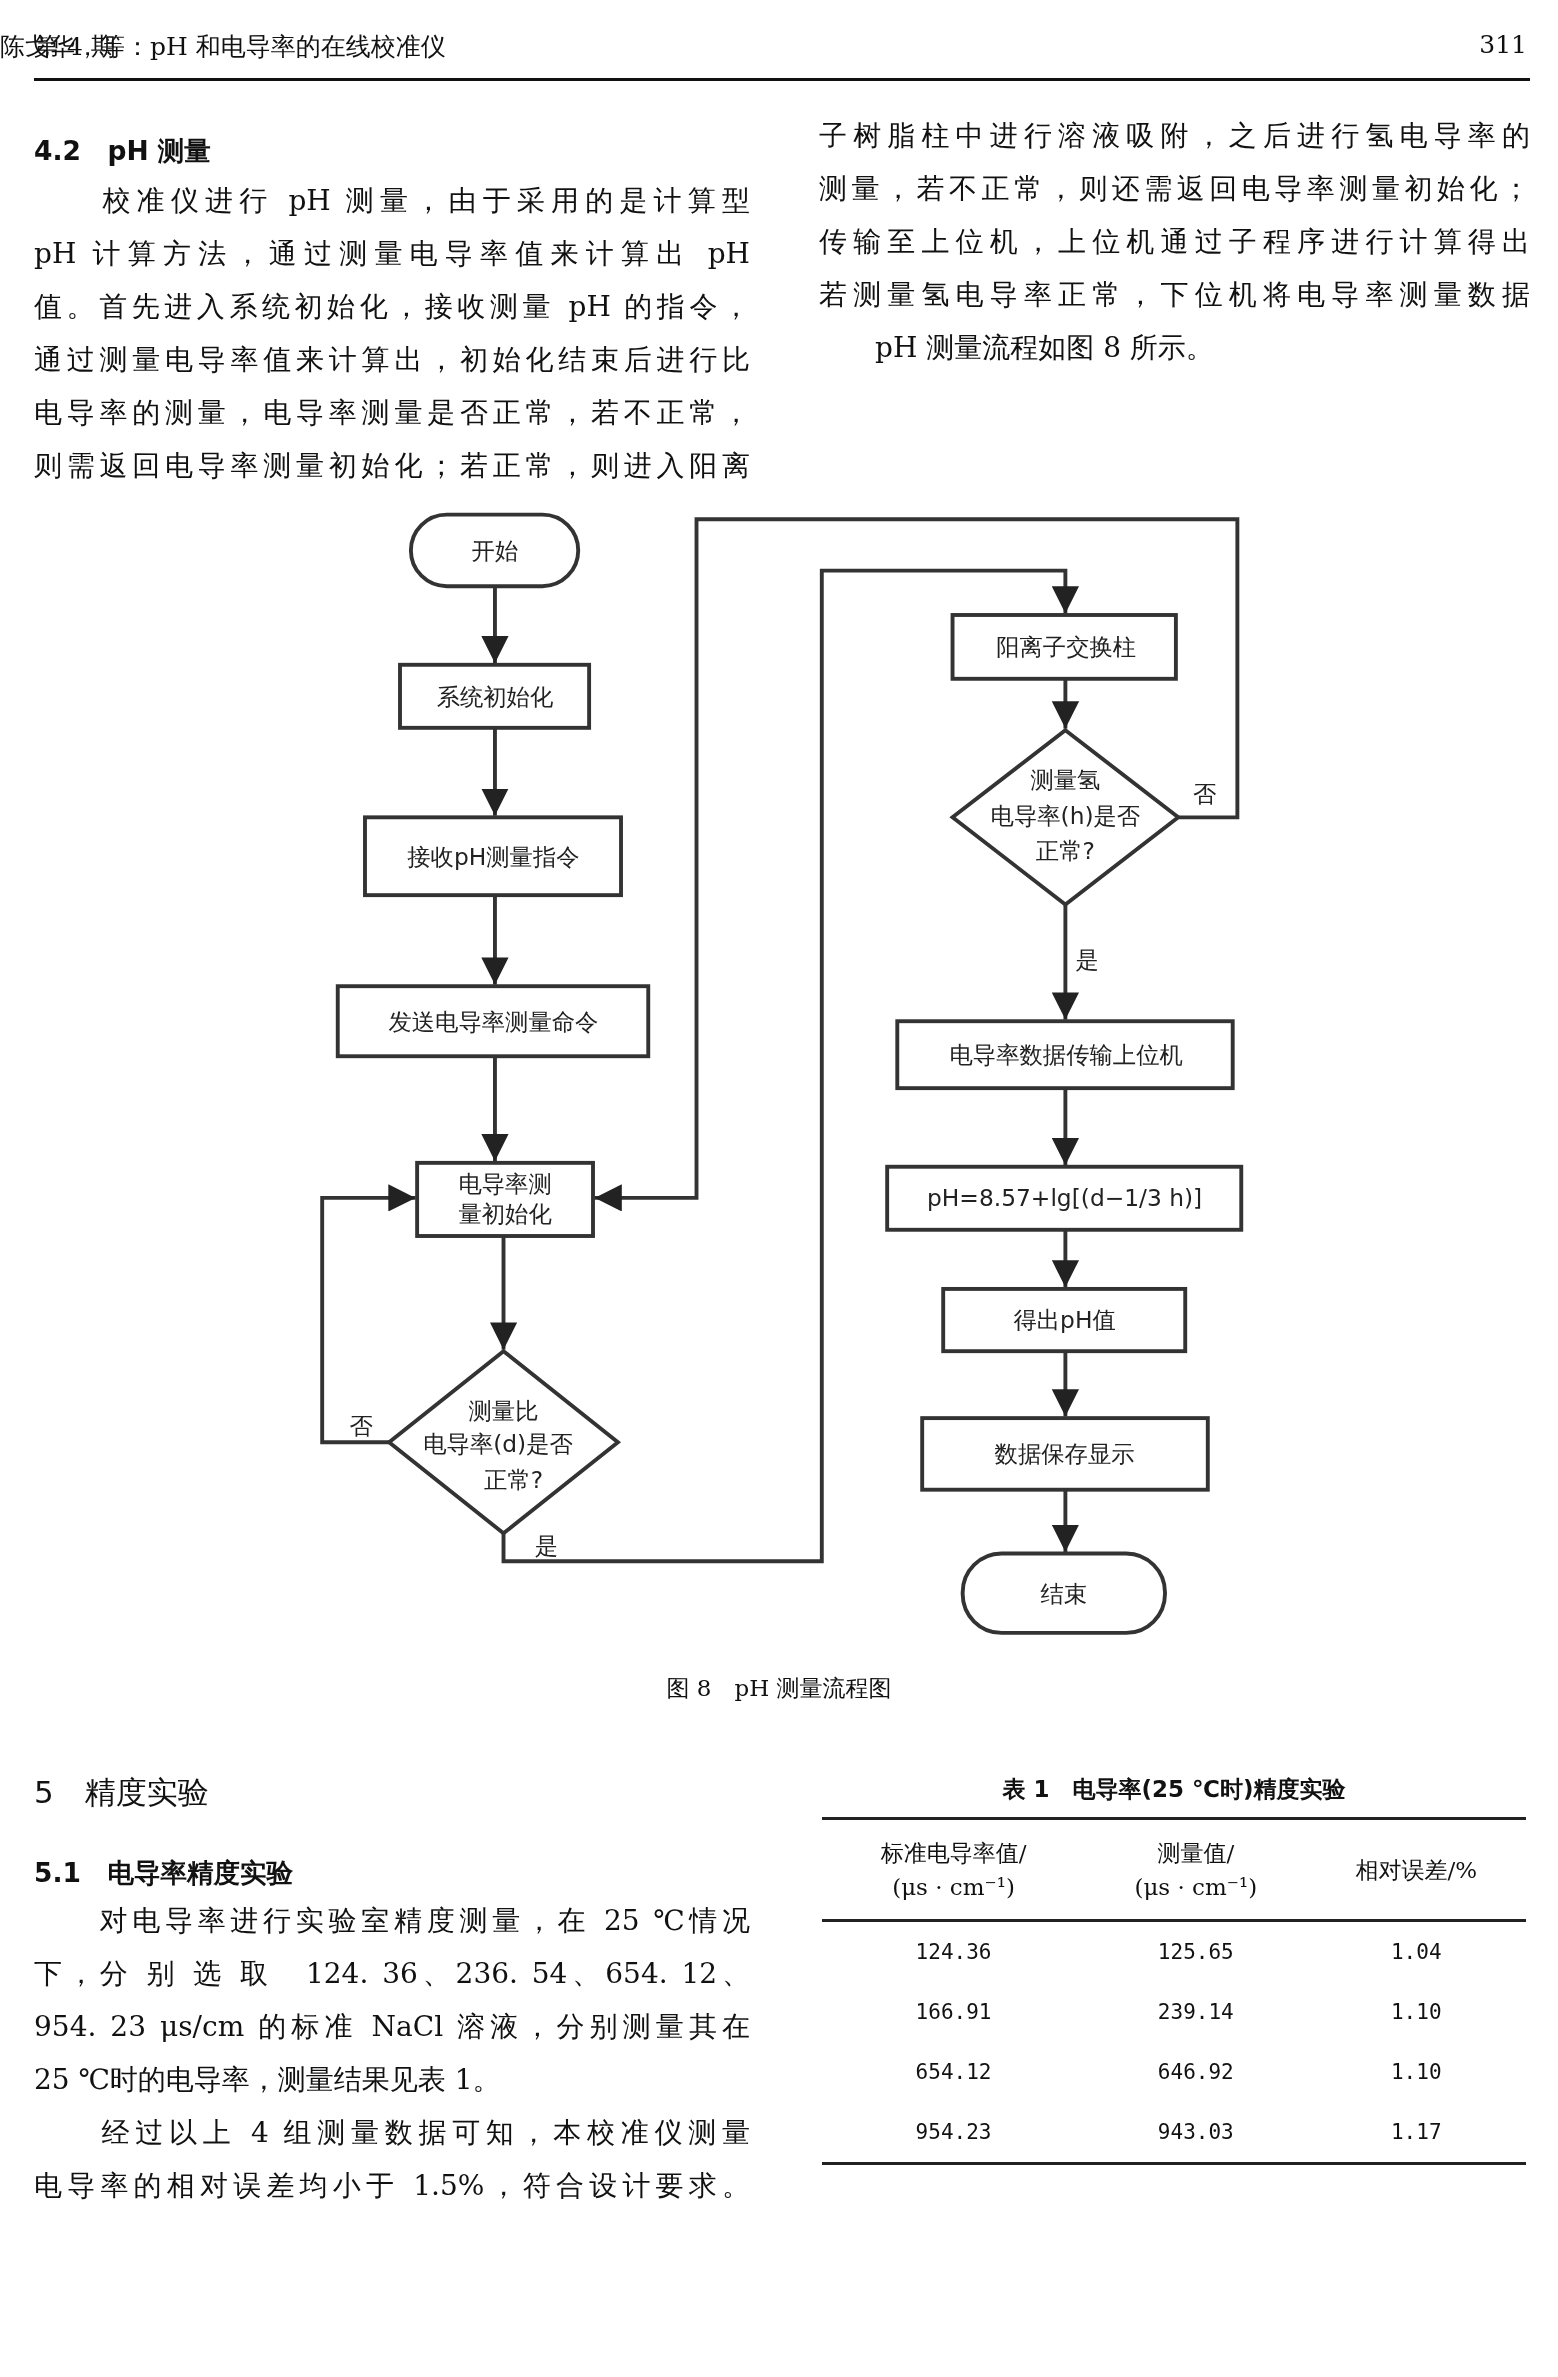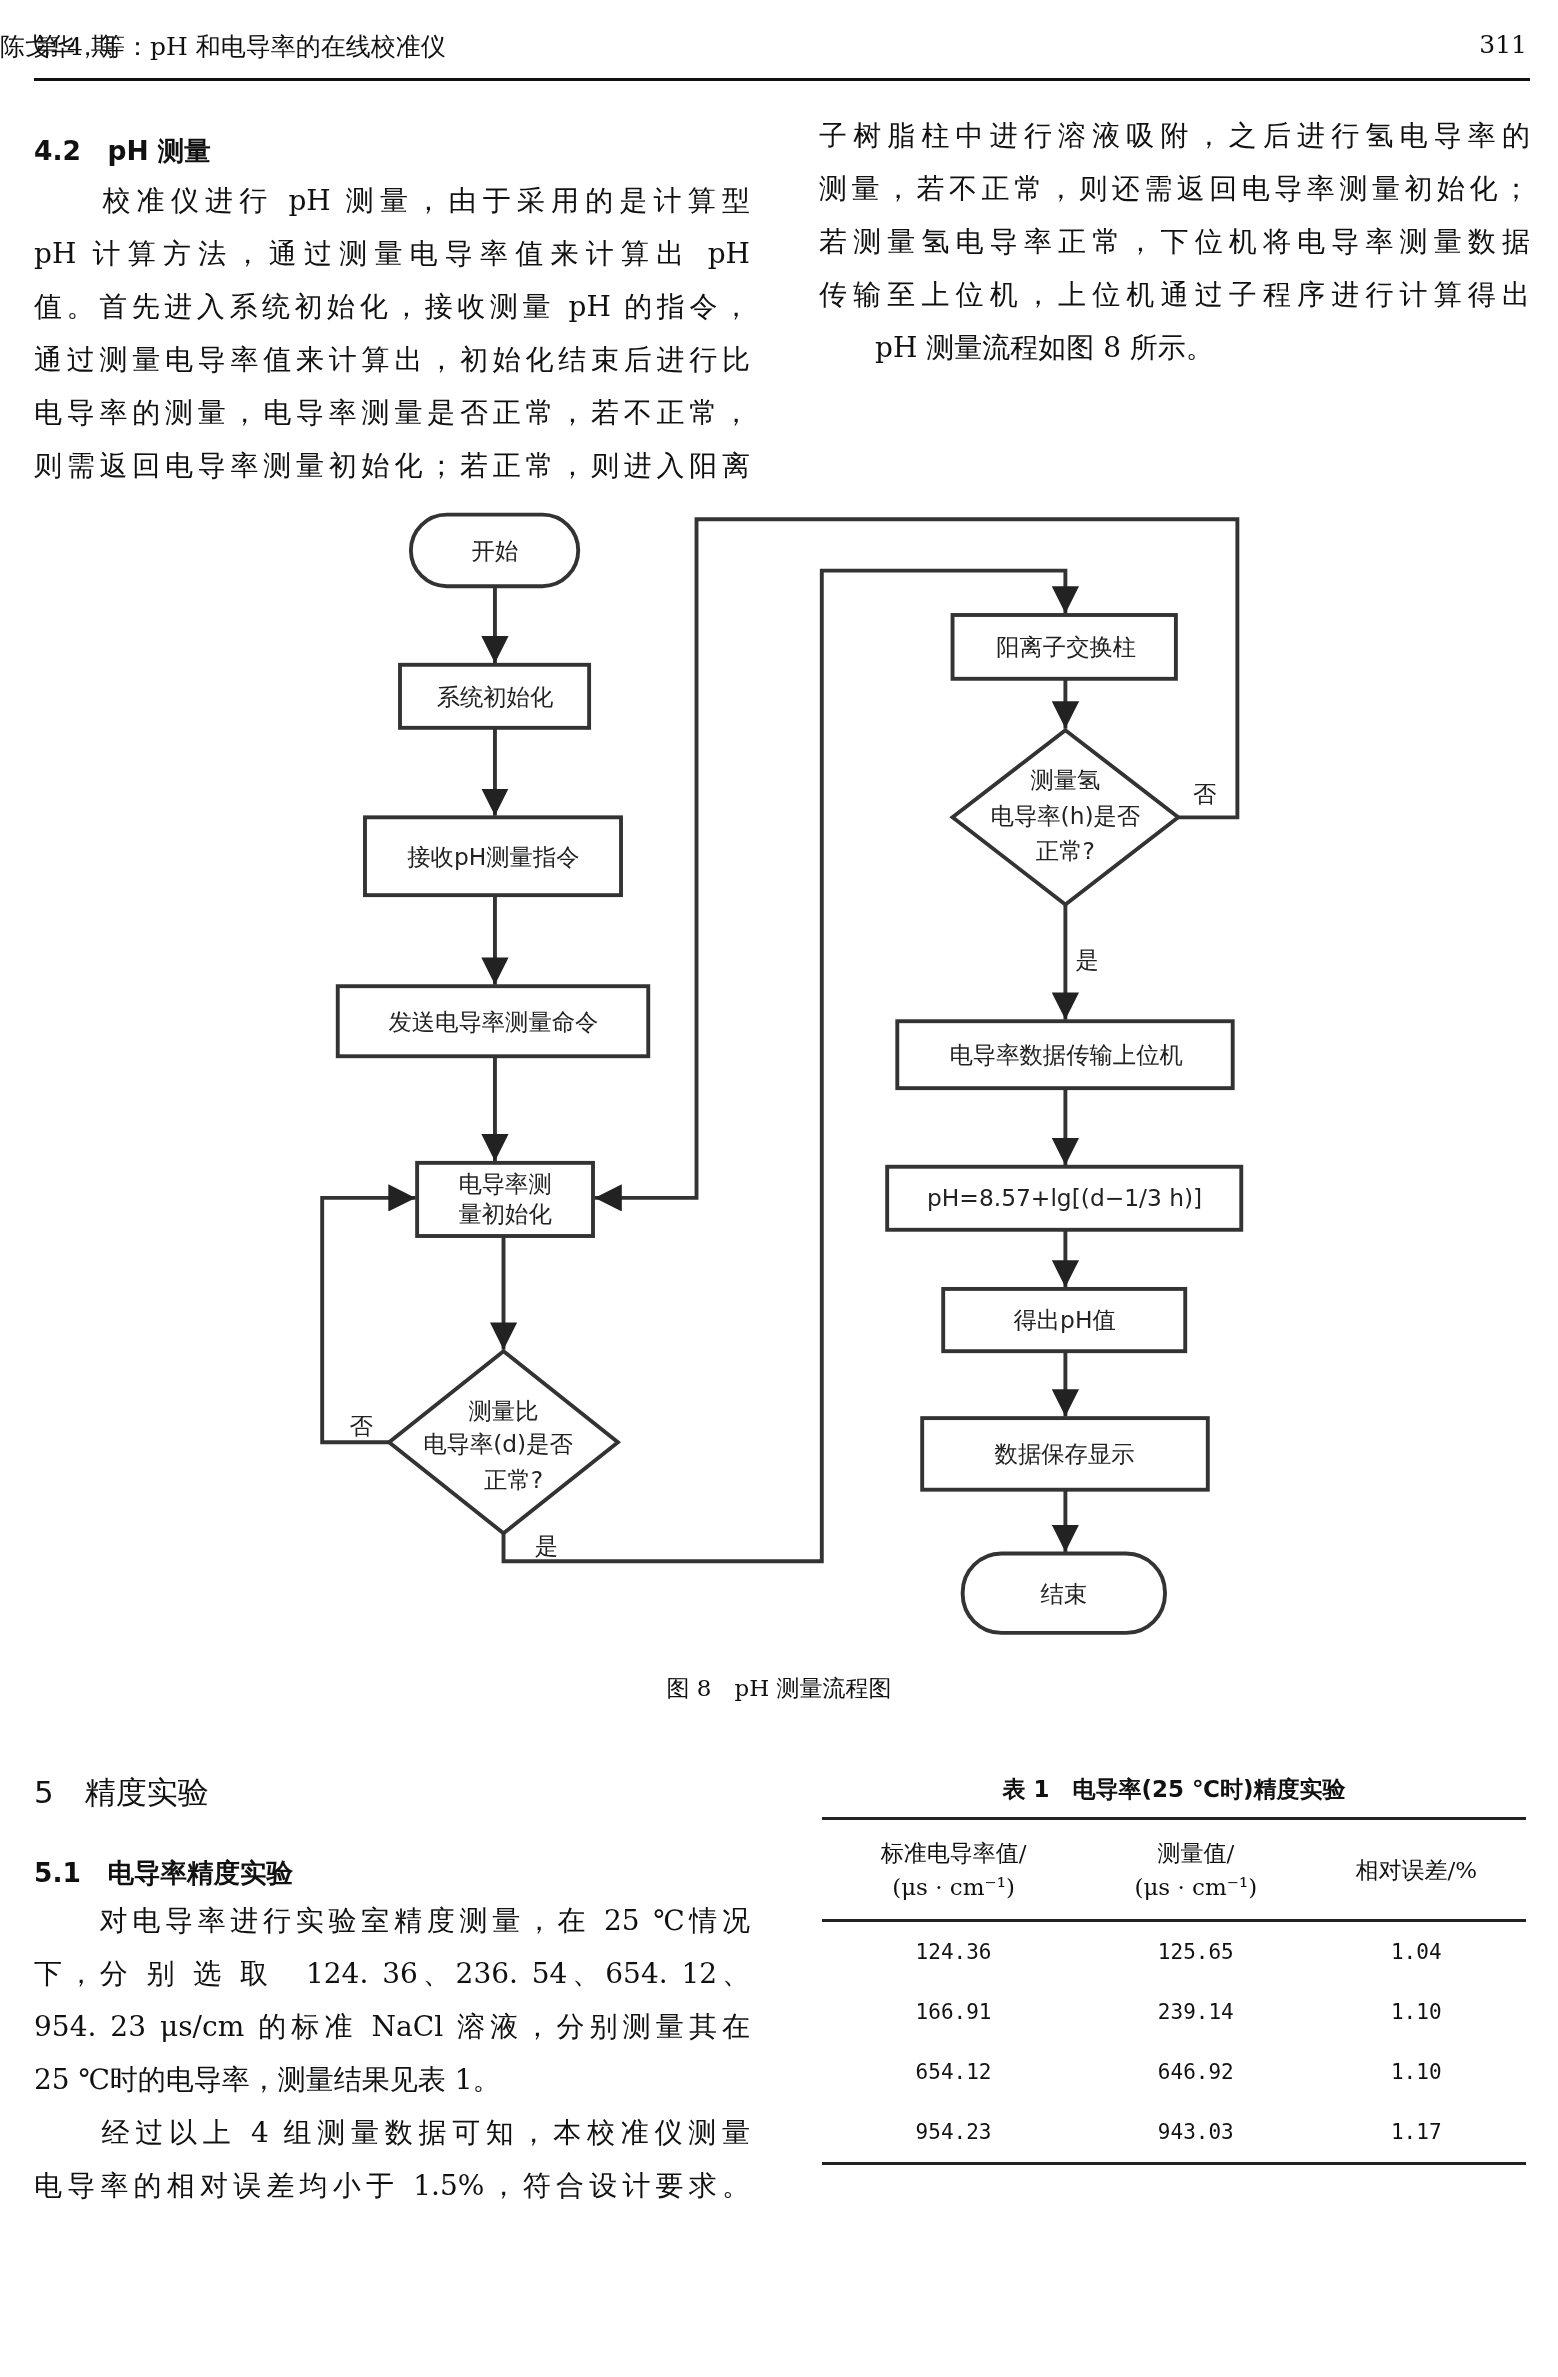--- a/index.html
+++ b/index.html
@@ -34,22 +34,22 @@
   <span class="line">　　校准仪进行 pH 测量，由于采用的是计算型</span>
   <span class="line">pH 计算方法，通过测量电导率值来计算出 pH</span>
   <span class="line">值。首先进入系统初始化，接收测量 pH 的指令，</span>
   <span class="line">通过测量电导率值来计算出，初始化结束后进行比</span>
   <span class="line">电导率的测量，电导率测量是否正常，若不正常，</span>
   <span class="line">则需返回电导率测量初始化；若正常，则进入阳离</span>
 </div>
 <div class="abs para col-right" style="top:109px;">
   <span class="line">子树脂柱中进行溶液吸附，之后进行氢电导率的</span>
   <span class="line">测量，若不正常，则还需返回电导率测量初始化；</span>
+  <span class="line">传输至上位机，上位机通过子程序进行计算得出</span>
   <span class="line">若测量氢电导率正常，下位机将电导率测量数据</span>
-  <span class="line">传输至上位机，上位机通过子程序进行计算得出</span>
   <span class="line" style="text-align-last:left;">　　pH 测量流程如图 8 所示。</span>
 </div>
 
 <svg class="abs" style="left:0; top:0;" width="1558" height="1658" viewBox="0 0 2002 2130">
   <defs>
     <marker id="arr" viewBox="0 0 10 10" refX="10" refY="5" markerWidth="7" markerHeight="7" orient="auto-start-reverse" markerUnits="strokeWidth">
       <path d="M0,0 L10,5 L0,10 z" fill="#222"></path>
     </marker>
   </defs>
   <g stroke="#333" stroke-width="5" fill="none">

